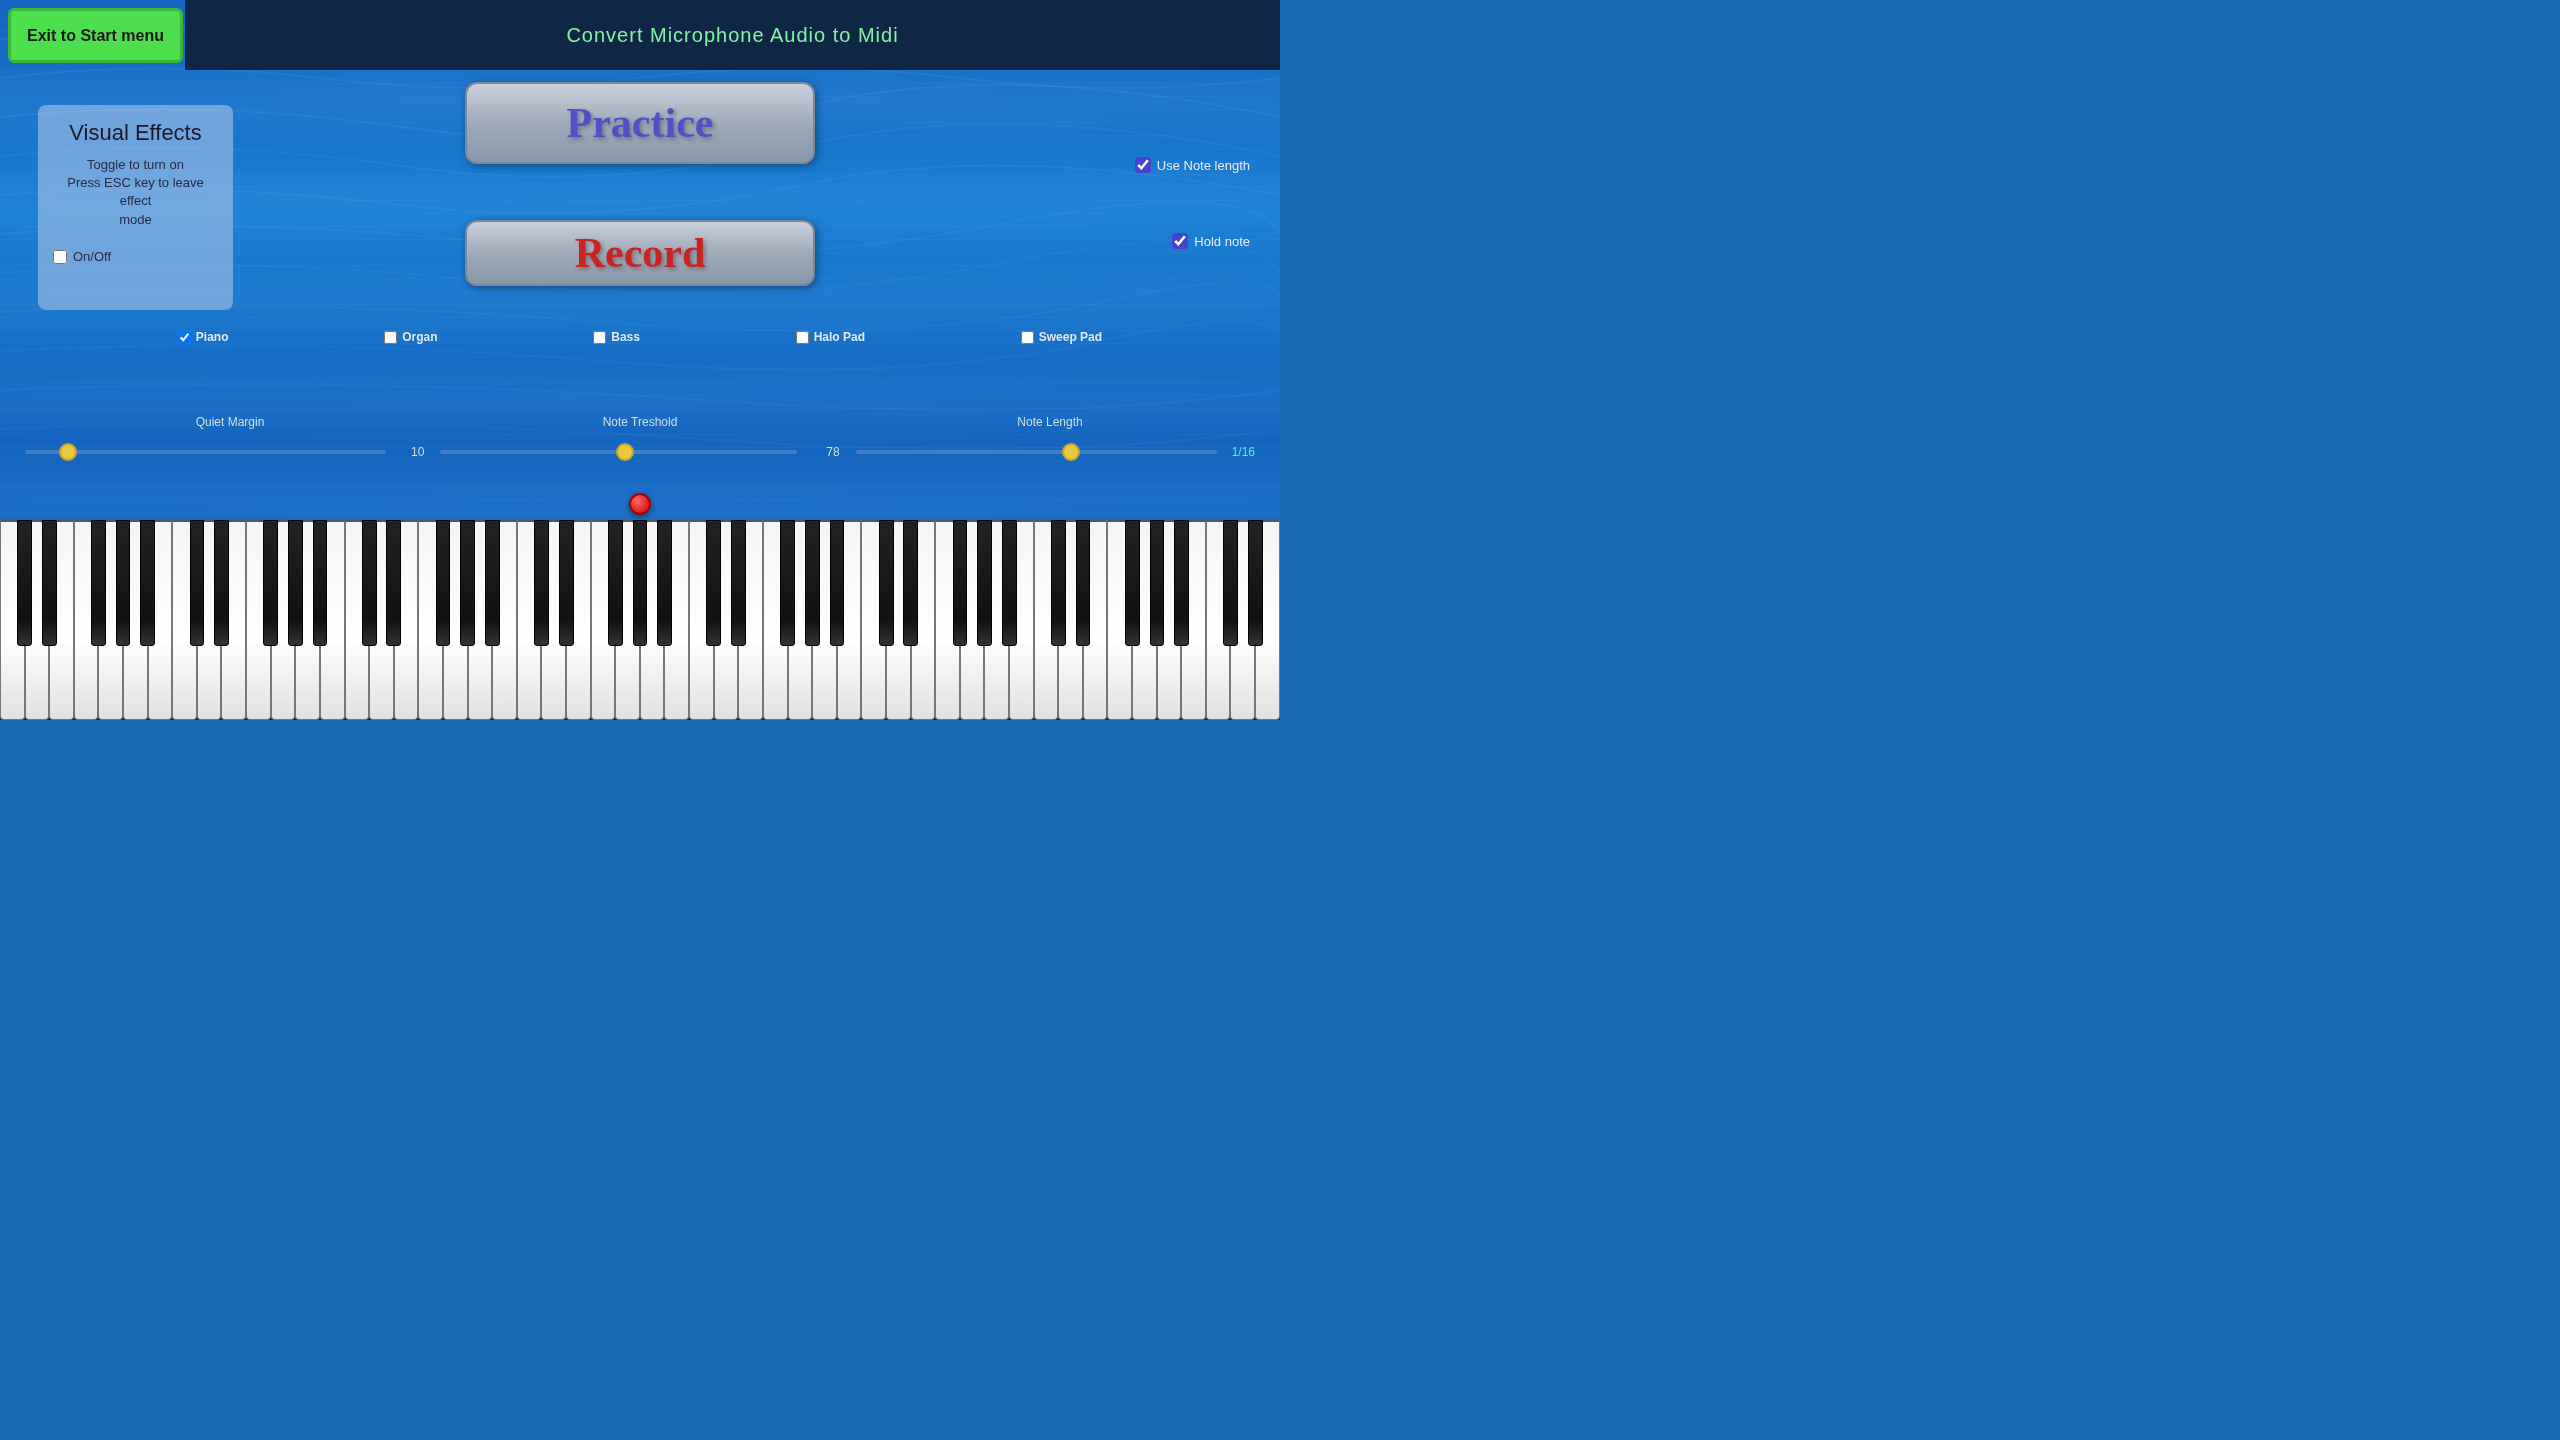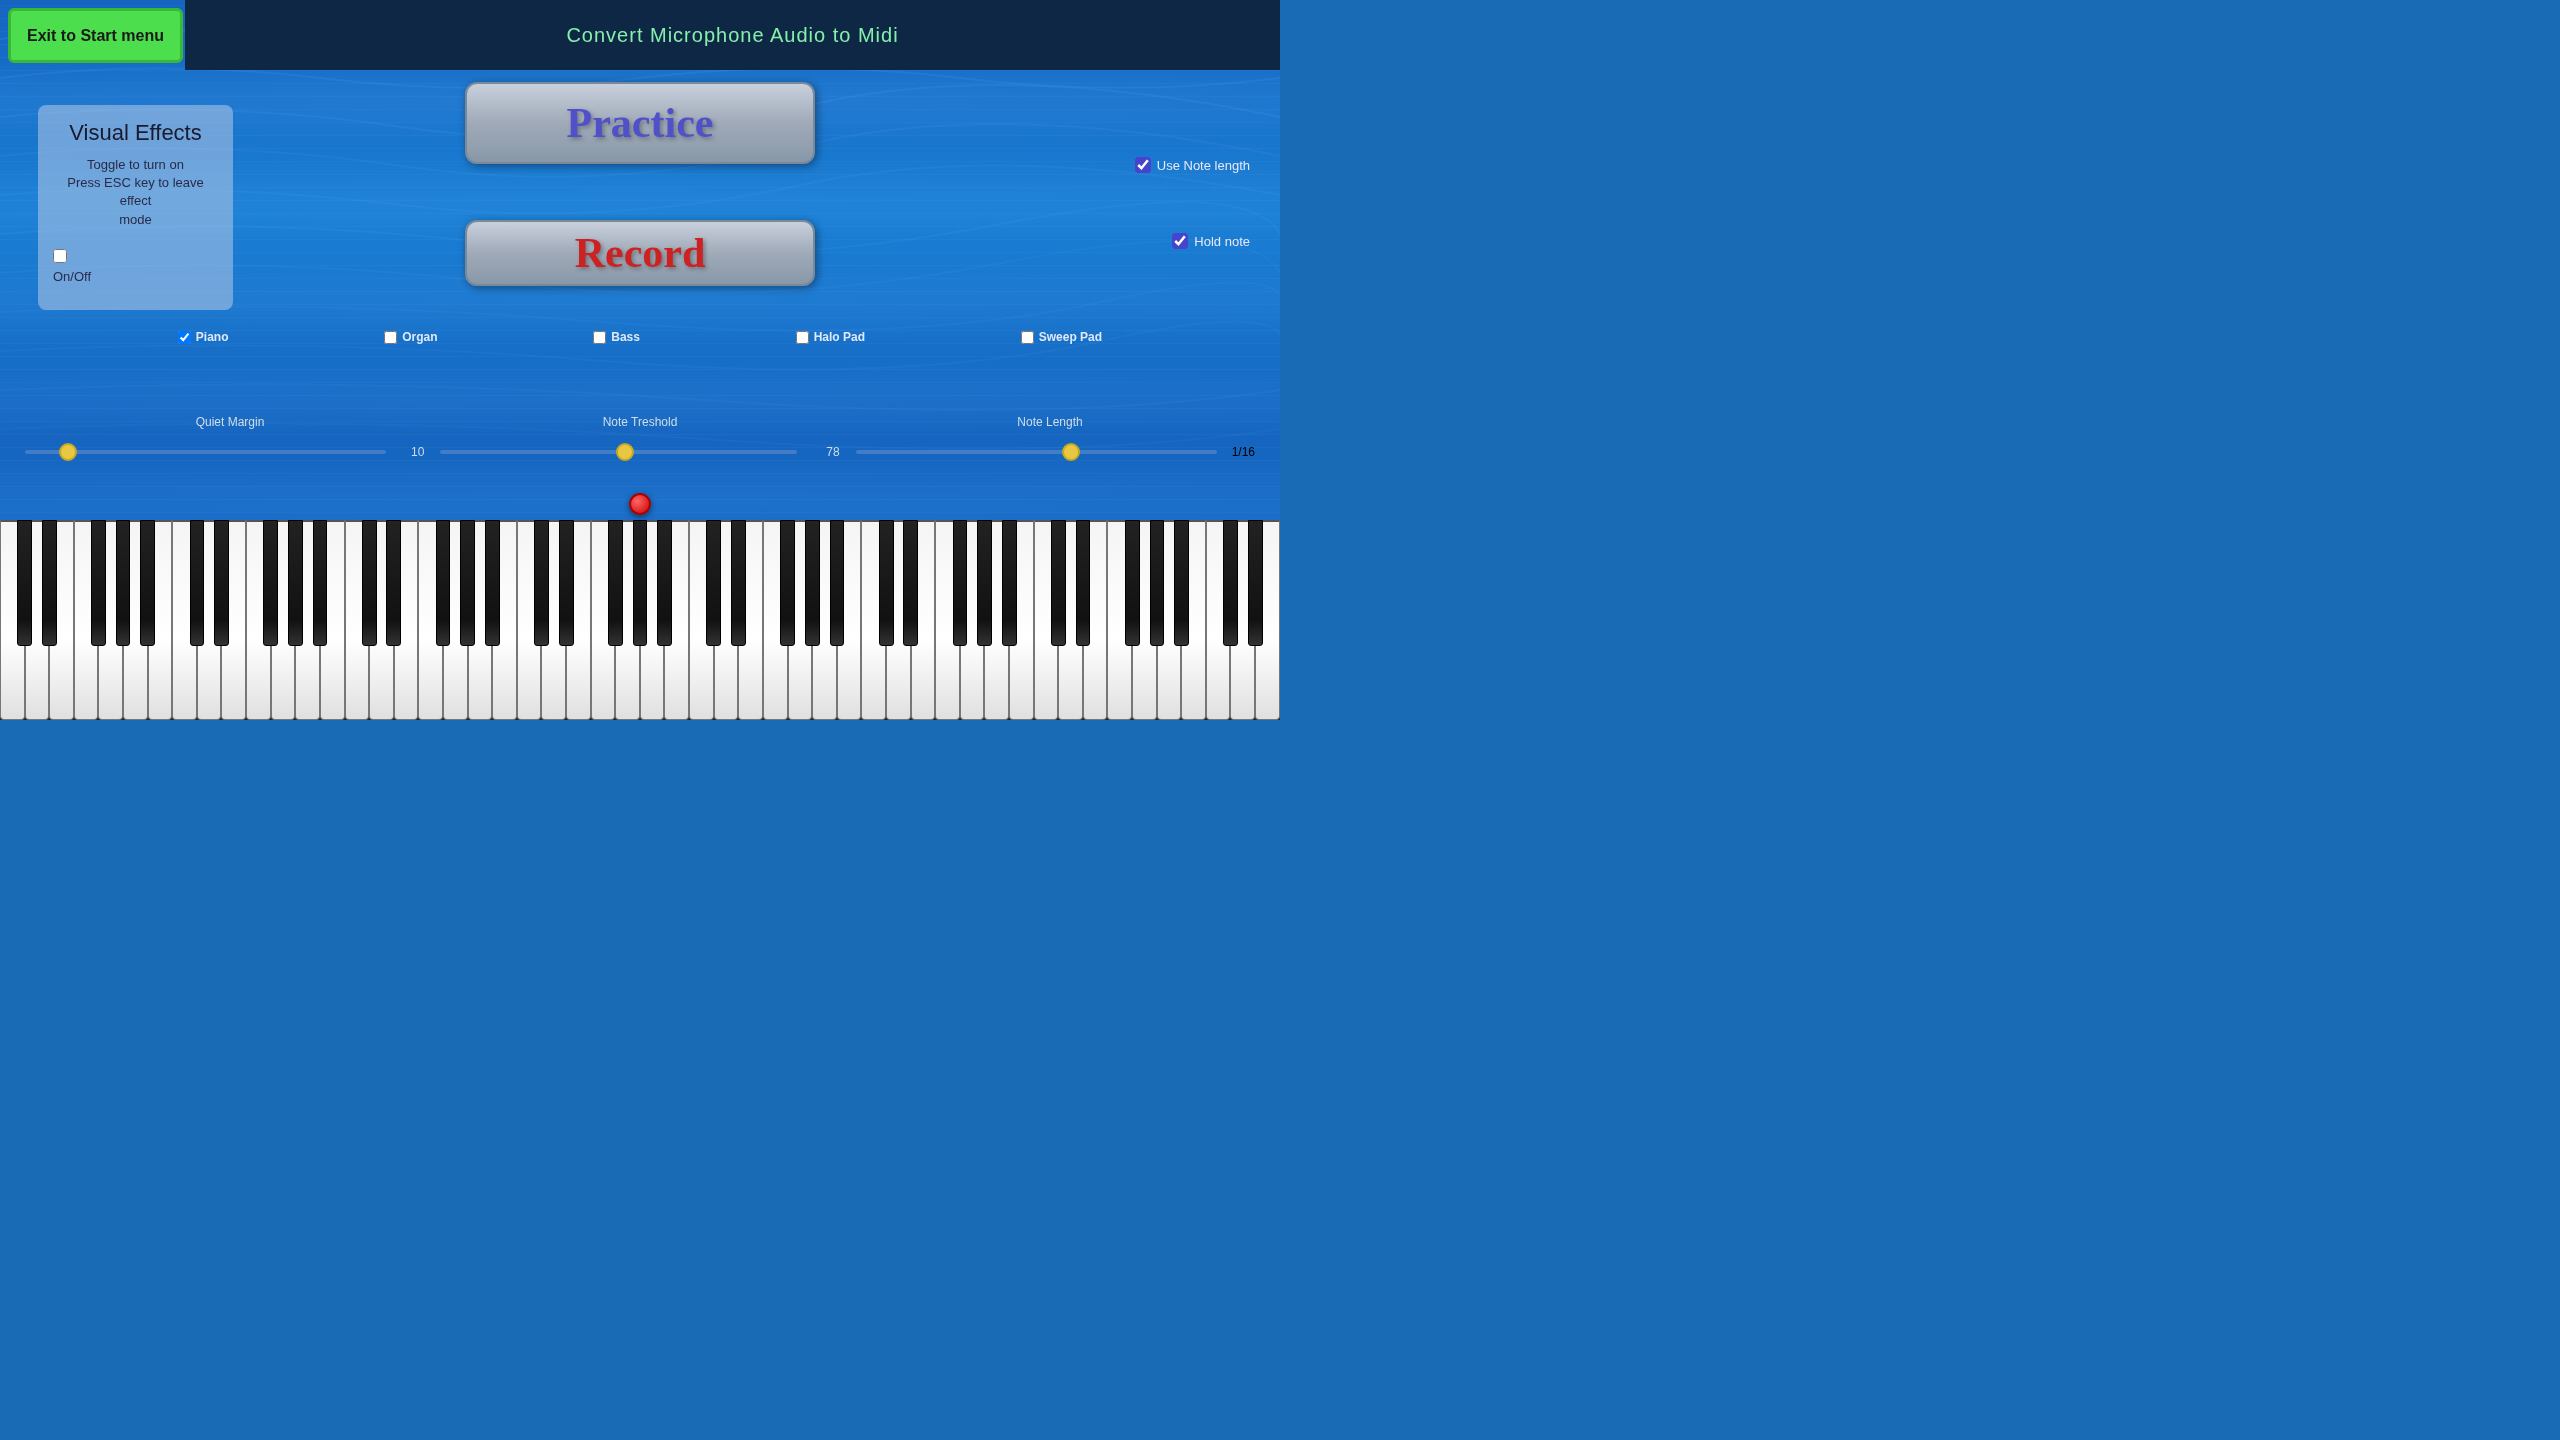--- a/index.html
+++ b/index.html
@@ -126,23 +126,22 @@
     .ve-desc {
       font-size: 13px;
       color: #2a2a4a;
       text-align: center;
       line-height: 1.4;
       margin-bottom: 20px;
     }
 
     .ve-checkbox-row {
       display: flex;
-      align-items: flex-start;
+      align-items: flex-end;
       gap: 6px;
-      flex-direction: column;
     }
 
     .ve-checkbox-row input[type="checkbox"] {
       width: 14px;
       height: 14px;
     }
 
     .ve-checkbox-row label {
       font-size: 13px;
       color: #2a2a4a;
@@ -426,21 +425,21 @@
       <span style="font-size:12px;color:#d0dde8;min-width:30px;text-align:right;">10</span>
     </div>
 
     <div style="flex:1;display:flex;align-items:center;gap:8px;">
       <input type="range" min="0" max="150" value="78" class="note-threshold-slider" style="flex: 1 1 0%;">
       <span style="font-size:12px;color:#d0dde8;min-width:35px;text-align:right;">78</span>
     </div>
 
     <div style="flex:1;display:flex;align-items:center;gap:8px;">
       <input type="range" min="0" max="100" value="60" class="note-length-slider" style="flex: 1 1 0%;">
-      <span style="font-size:12px;color:#000000;min-width:30px;text-align:right;">1/16</span>
+      <span style="font-size:12px;color:#5eead4;min-width:30px;text-align:right;">1/16</span>
     </div>
   </div>
 
   <div class="red-dot"></div>
 
   <div class="piano-container">
     <div class="piano-keys" id="piano-keys">
         <div style="position: absolute; top: 0px; left: 0px; width: 100%; height: 100%; display: flex;">
           <div style="flex: 1 1 0%; background: linear-gradient(rgb(245, 245, 245) 0%, rgb(255, 255, 255) 60%, rgb(224, 224, 224) 100%); border-width: 2px 1px 1px; border-style: solid; border-color: rgb(85, 85, 85) rgb(119, 119, 119) rgb(119, 119, 119); border-image: initial; border-radius: 0px 0px 4px 4px; cursor: pointer; min-width: 0px; position: relative;"></div>
           <div style="flex: 1 1 0%; background: linear-gradient(rgb(245, 245, 245) 0%, rgb(255, 255, 255) 60%, rgb(224, 224, 224) 100%); border-width: 2px 1px 1px; border-style: solid; border-color: rgb(85, 85, 85) rgb(119, 119, 119) rgb(119, 119, 119); border-image: initial; border-radius: 0px 0px 4px 4px; cursor: pointer; min-width: 0px; position: relative;"></div>

